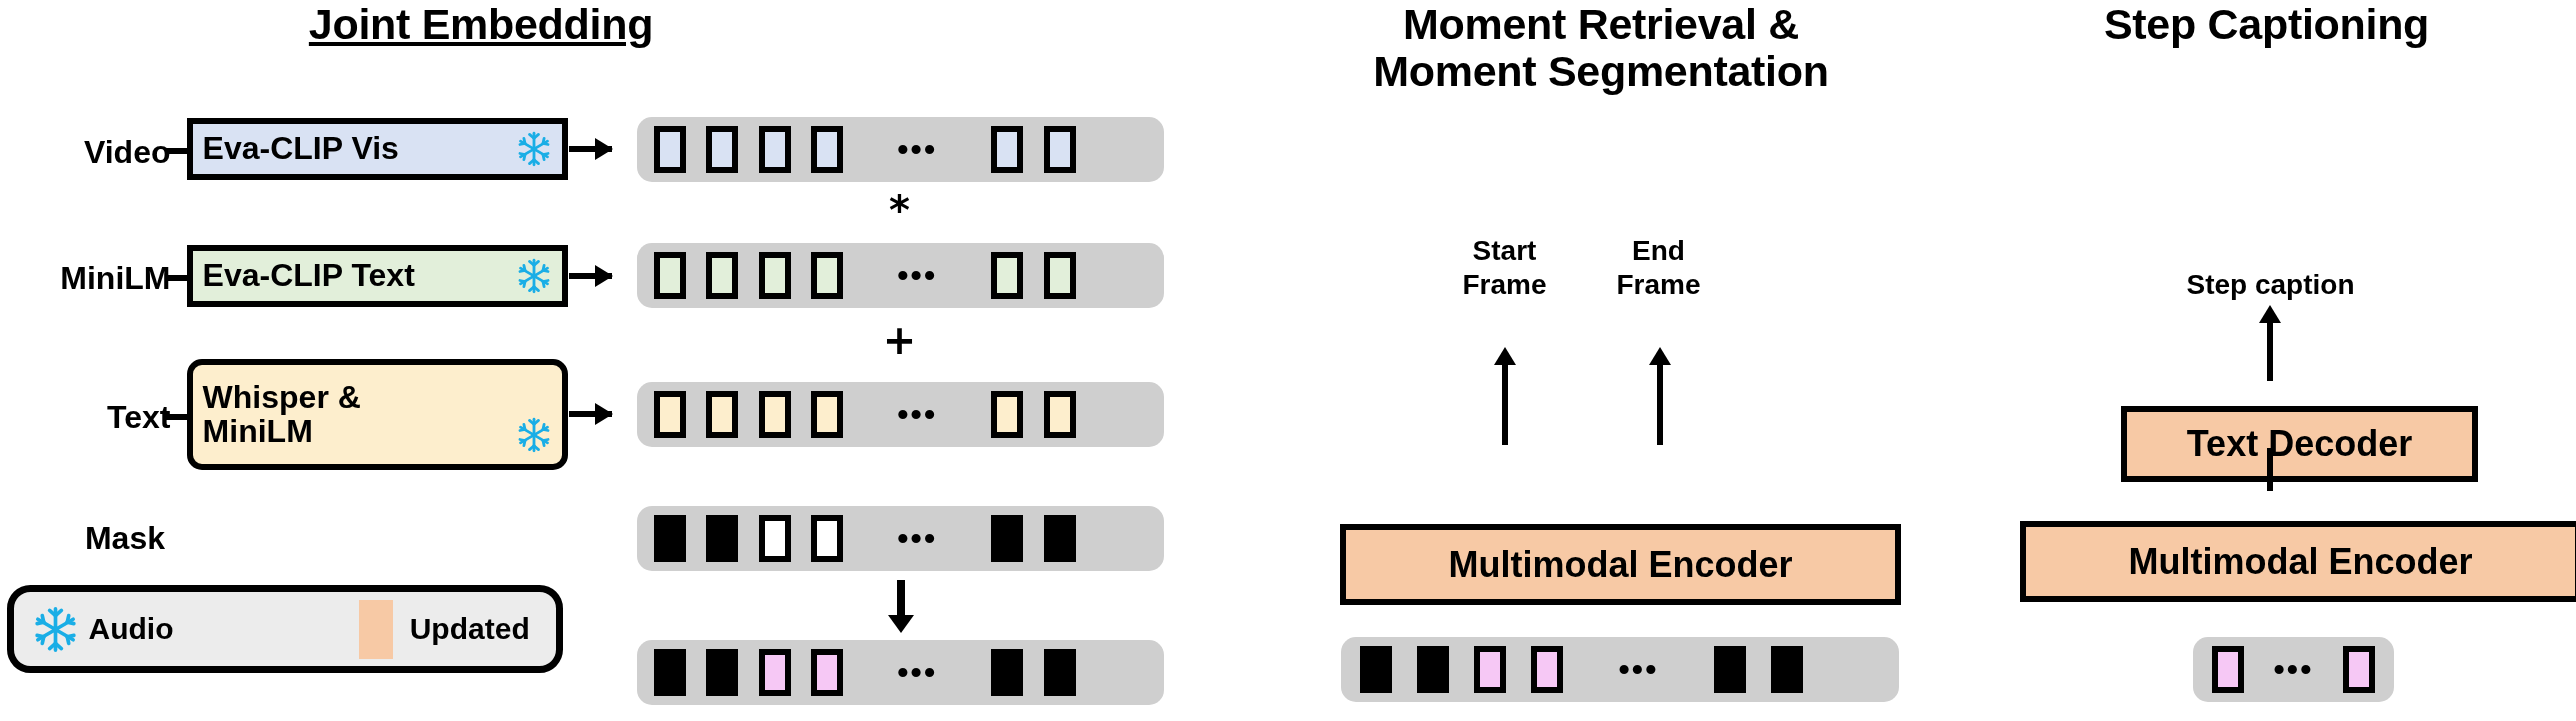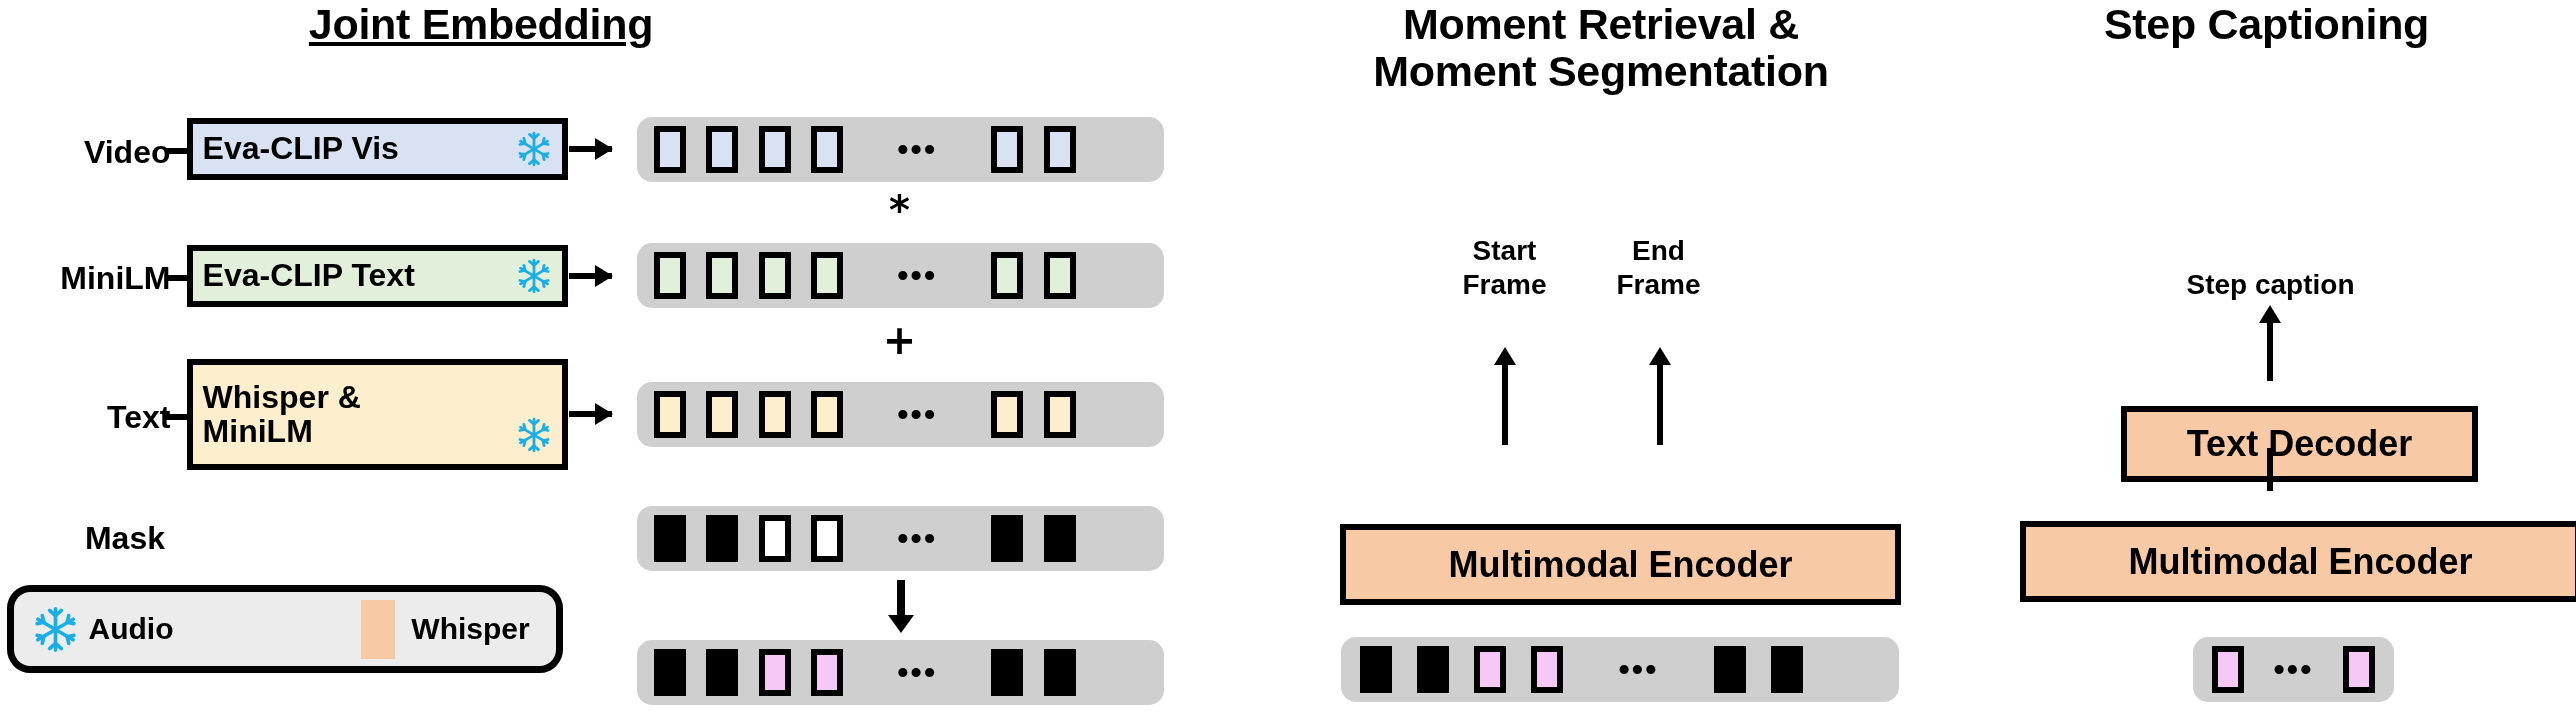--- a/index.html
+++ b/index.html
@@ -243,21 +243,21 @@
   <span class="dots" style="width:148px;">•••</span>
   <span class="tok" style="width:32px;height:47px;background:#e2efda;"></span>
   <span class="gap" style="width:20.6px;"></span>
   <span class="tok" style="width:32px;height:47px;background:#e2efda;"></span>
 </div>
 
 <div class="abs op" style="left:872px;top:320px;width:55px;">+</div>
 
 <div class="abs row-label" style="left:5.5px;top:401px;width:165px;">Text</div>
 <div class="abs stub" style="left:165px;top:414px;width:29px;"></div>
-<div class="abs enc-box" style="left:187px;top:359px;width:381px;height:111px;background:#fdeecd;">
+<div class="abs enc-box" style="left:187px;top:359px;width:381px;height:111px;background:#fdeecd;border-radius:15px;">
   <span class="enc-text">Whisper &amp;
 MiniLM</span>
   <span class="spacer"></span>
   <span style="align-self:flex-end;margin-bottom:11px;">
     <svg width="36" height="36" viewBox="0 0 64 64" aria-hidden="true">
       <g stroke="#1aaee6" stroke-width="5" stroke-linecap="round" fill="none">
         <line x1="32" y1="4" x2="32" y2="60"></line>
         <line x1="8" y1="18" x2="56" y2="46"></line>
         <line x1="8" y1="46" x2="56" y2="18"></line>
         <line x1="32" y1="13" x2="24" y2="6"></line>
@@ -345,21 +345,21 @@
         <line x1="48" y1="22" x2="57" y2="24"></line>
           <line x1="48" y1="22" x2="50" y2="13"></line>
       </g>
       <circle cx="32" cy="32" r="4.5" fill="#1aaee6"></circle>
     </svg>
   </span>
   <span class="legend-text">Audio</span>
   <span class="gap" style="flex:1 1 auto;"></span>
   <span class="swatch" style="width:34px;height:59px;background:#f7c9a5;"></span>
   <span class="gap" style="width:16.5px;"></span>
-  <span class="legend-text" style="margin-right:8.2px;">Whisper</span>
+  <span class="legend-text" style="margin-right:8.2px;">Updated</span>
 </div>
 
 <div class="abs panel-title" style="left:1285px;top:1.4px;width:632px;">Moment Retrieval &amp;
 Moment Segmentation</div>
 
 <div class="abs out-label" style="left:1429px;top:234px;width:151px;">Start
 Frame</div>
 <div class="abs out-label" style="left:1583px;top:234px;width:151px;">End
 Frame</div>
 

